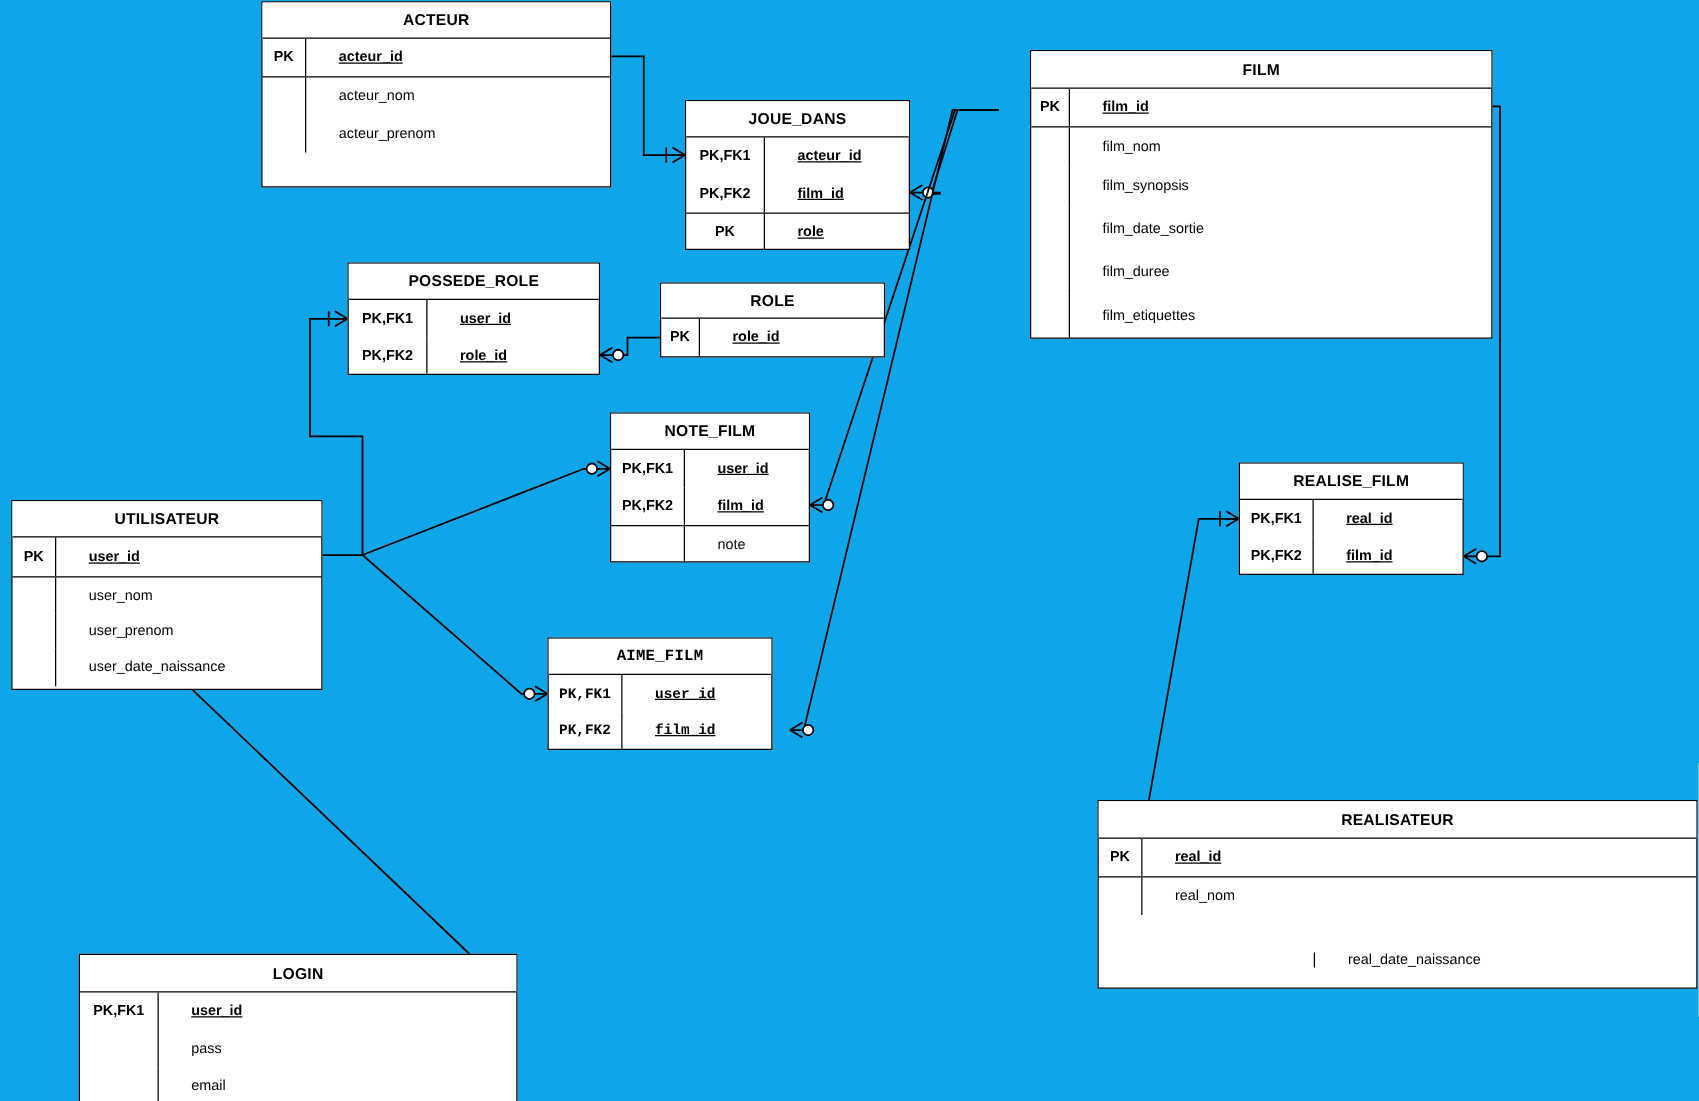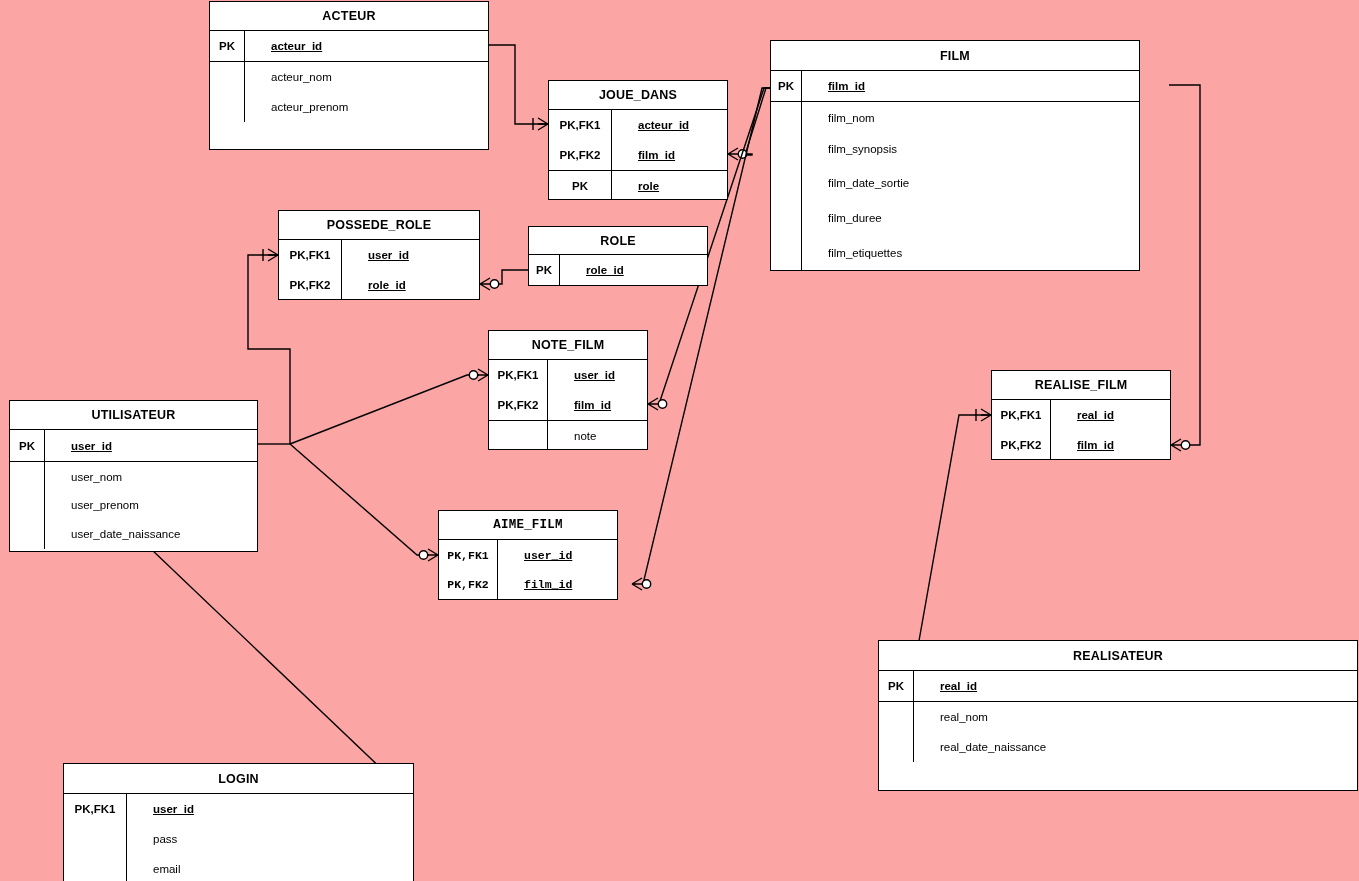--- a/index.html
+++ b/index.html
@@ -5,21 +5,21 @@
   html,body{margin:0;padding:0;background:#ffffff;}
   body{
     font-family:"Liberation Sans", sans-serif;
     color:#000000;
     -webkit-font-smoothing:antialiased;
   }
   #canvas{
     position:relative;
     width:1359px;
     height:881px;
-    background:#fca5a5;
+    background:#0ea5e9;
     overflow:hidden;
   }
   
   #wires{
     position:absolute;
     left:0; top:0;
     width:1359px; height:881px;
     z-index:1;
     pointer-events:none;
   }
@@ -213,21 +213,21 @@
     <div class="rowgroup">
       <div class="row pk" style="height:29px;">
         <div class="keycol">PK</div>
         <div class="attrcol">
             <span>role</span>
           </div>
       </div>
     </div>
   </div>
 
-  <div class="entity kw-30" style="left:770px; top:40px; width:370px; height:231px;">
+  <div class="entity kw-30" style="left:824px; top:40px; width:370px; height:231px;">
     <div class="ent-title" style="height:30px;">FILM</div>
     <div class="rowgroup">
       <div class="row pk" style="height:30px;">
         <div class="keycol">PK</div>
         <div class="attrcol">
             <span>film_id</span>
           </div>
       </div>
     </div>
     <div class="rowgroup">
@@ -398,21 +398,21 @@
           </div>
       </div>
     </div>
     <div class="rowgroup">
       <div class="row plain" style="height:30px;">
         <div class="keycol"></div>
         <div class="attrcol">
             <span>real_nom</span>
           </div>
       </div>
-      <div class="row plain" style="height:30px;">
+      <div class="row plain" style="height:30px;flex-direction:column;">
         <div class="keycol"></div>
         <div class="attrcol">
             <span>real_date_naissance</span>
           </div>
       </div>
     </div>
   </div>
 
   <div class="entity kw-62" style="left:63px; top:763px; width:351px; height:151px;">
     <div class="ent-title" style="height:30px;">LOGIN</div>

